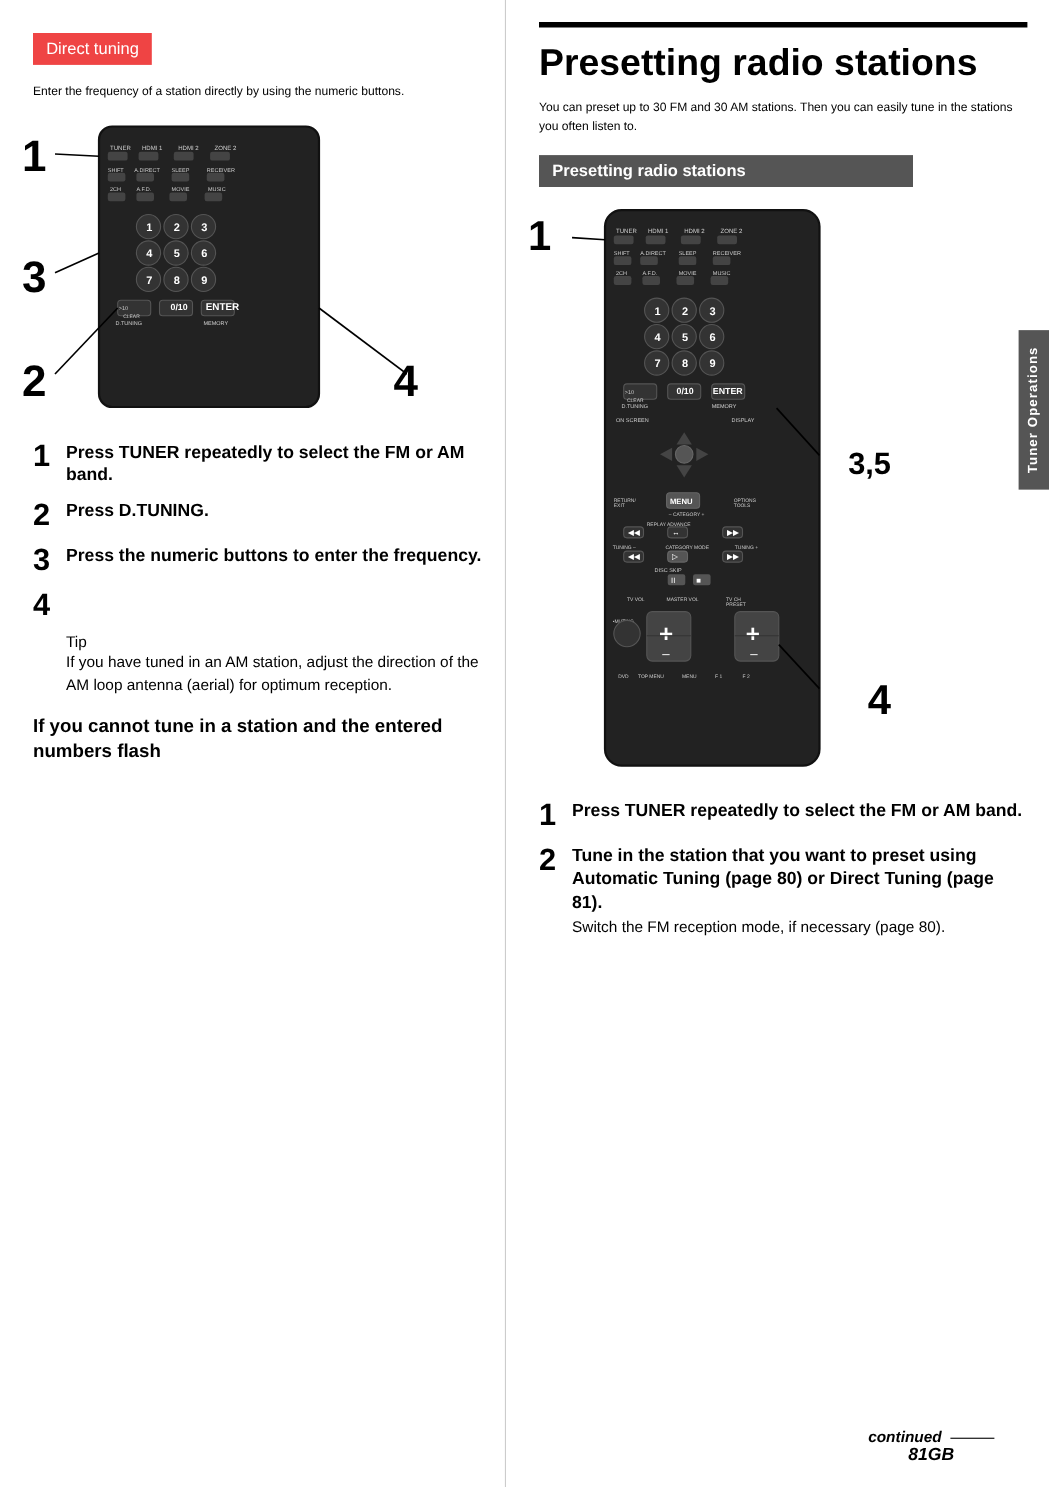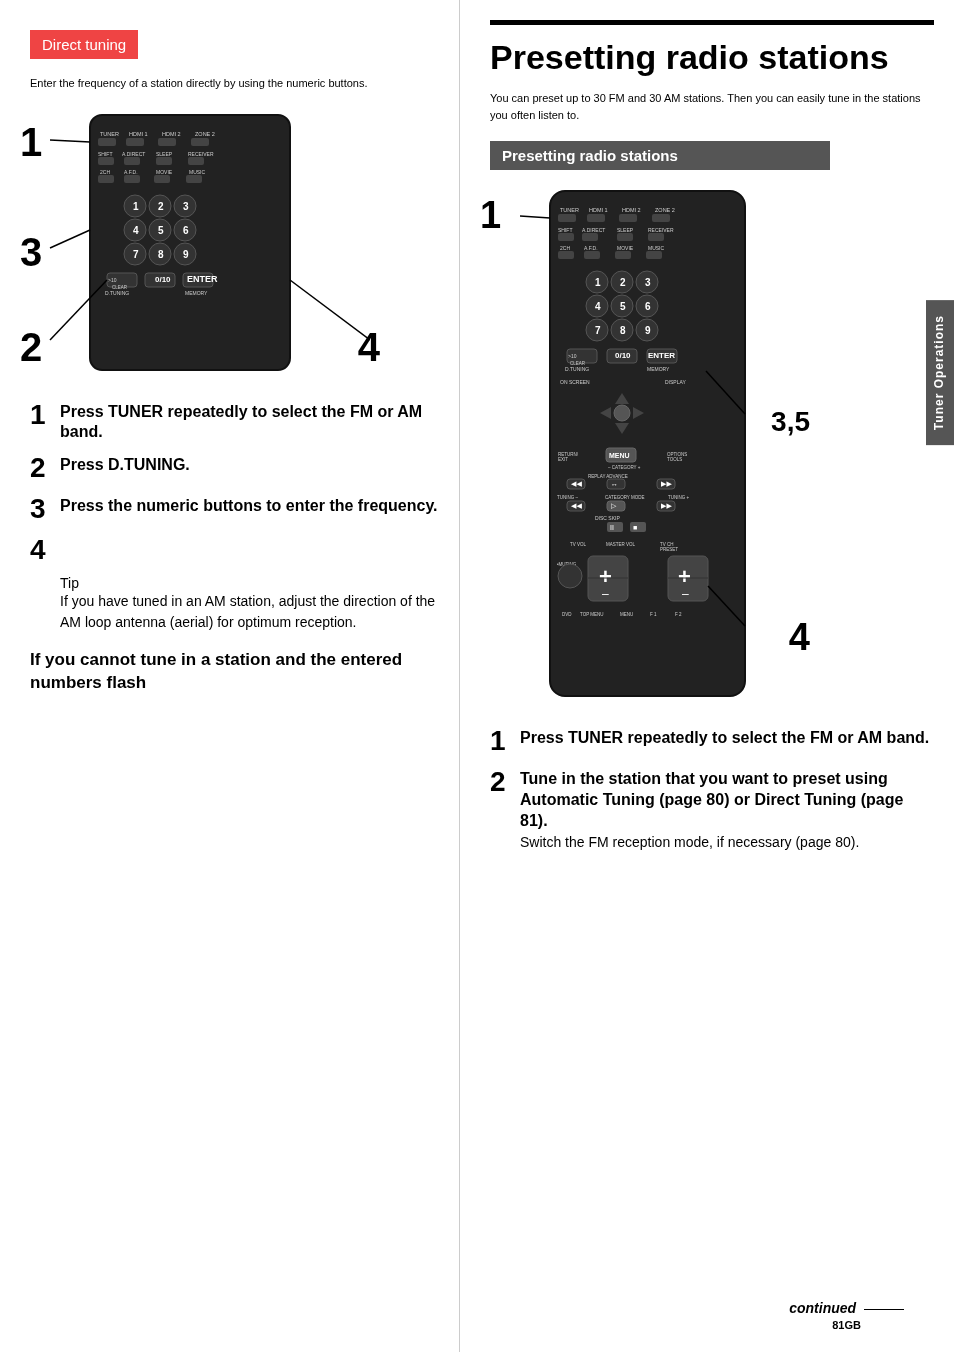--- a/index.html
+++ b/index.html
@@ -162,21 +162,22 @@
       line-height: 1.3;
     }
 
     .sub-text {
       font-size: 14px;
       line-height: 1.5;
     }
 
     .page-num {
       font-weight: bold;
-      font-size: 11px;
+      font-size: 16px;
+      font-style: italic;
     }
 
     .continued-text {
       font-style: italic;
       font-weight: bold;
     }
 
   </style>
 </head>
 <body>

